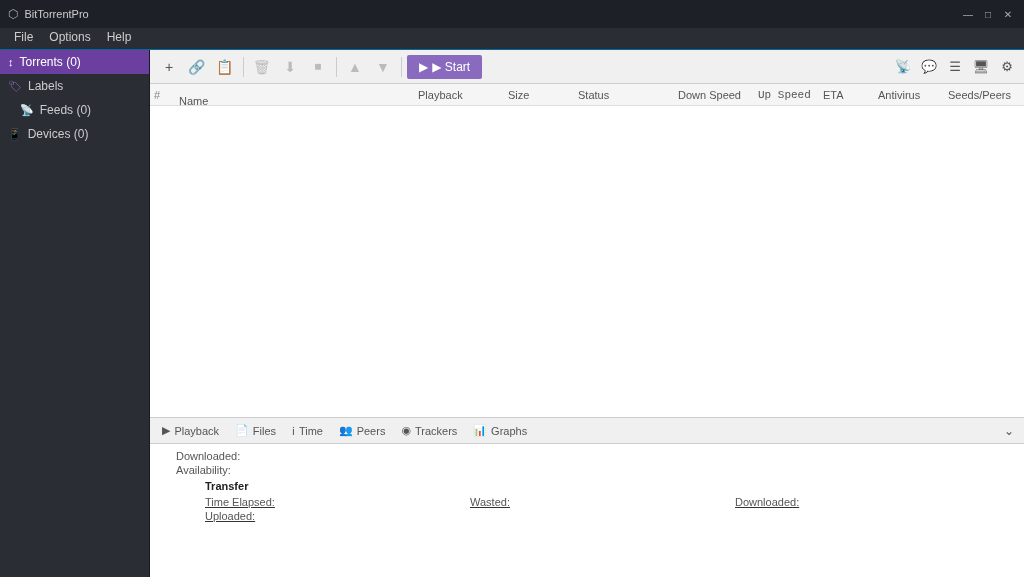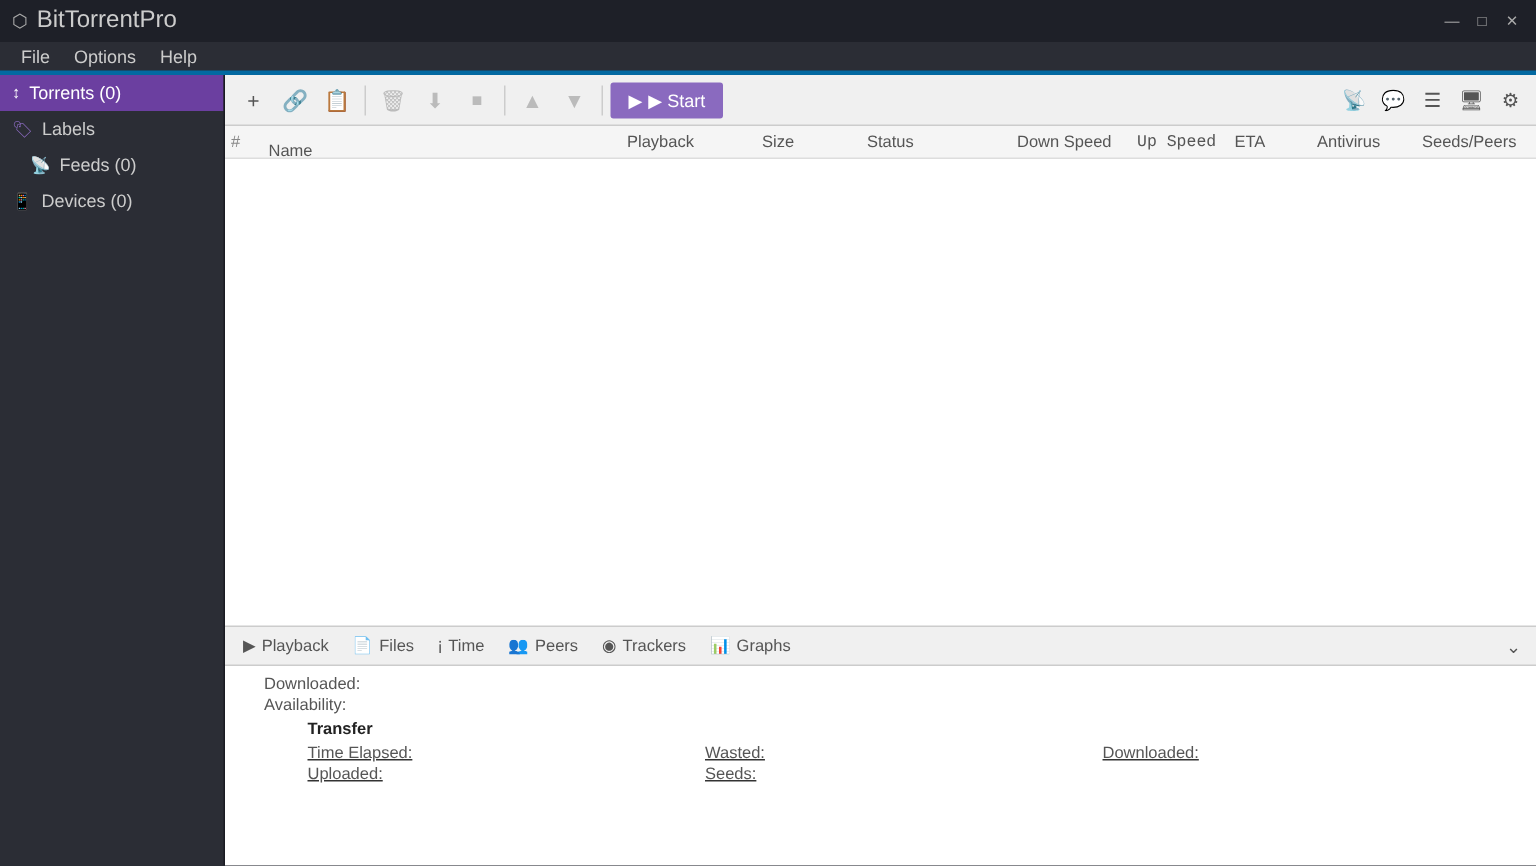--- a/index.html
+++ b/index.html
@@ -13,22 +13,22 @@
     }
     .title-bar-left { display: flex; align-items: center; gap: 6px; }
     .title-bar-controls { display: flex; gap: 4px; }
     .title-bar-btn {
       width: 16px; height: 16px; display: flex; align-items: center; justify-content: center;
       color: #aaa; font-size: 10px; cursor: pointer;
     }
 
     
     .menu-bar {
-      display: flex; align-items: center; background: #2b2d35;
-      height: 22px; padding: 0 6px; border-bottom: 3px solid #0369a1;
+      display: flex; background: #2b2d35;
+      height: 22px; padding: 0 6px; border-bottom: 1px solid #0369a1;
     }
     .menu-item {
       padding: 2px 8px; color: #ccc; font-size: 12px; cursor: pointer;
     }
 
     
     .main-layout { display: flex; height: calc(577px - 50px); }
 
     
     .sidebar {
@@ -122,21 +122,21 @@
     ::-webkit-scrollbar { width: 8px; }
     ::-webkit-scrollbar-track { background: #f0f0f0; }
     ::-webkit-scrollbar-thumb { background: #bbb; border-radius: 4px; }
   </style>
 </head>
 <body>
 
 <div class="title-bar">
   <div class="title-bar-left">
     <span style="font-size:12px;">⬡</span>
-    <span style="color:#ccc;font-size:16px;">BitTorrentPro</span>
+    <span style="color:#ccc;font-size:11px;">BitTorrentPro</span>
   </div>
   <div class="title-bar-controls">
     <div class="title-bar-btn">—</div>
     <div class="title-bar-btn">□</div>
     <div class="title-bar-btn close">✕</div>
   </div>
 </div>
 
 <div class="menu-bar">
   <div class="menu-item">File</div>
@@ -256,23 +256,19 @@
               <span class="transfer-val"></span>
             </div>
             <div class="transfer-row">
               <span class="transfer-label">Downloaded:</span>
               <span class="transfer-val"></span>
             </div>
             <div class="transfer-row">
               <span class="transfer-label">Uploaded:</span>
               <span class="transfer-val"></span>
             </div>
-            <div class="transfer-row">
-              <span class="transfer-label">Seeds:</span>
-              <span class="transfer-val"></span>
-            </div>
           </div>
         </div>
       </div>
     </div>
 
   </div>
 </div>
 
 </body></html>

